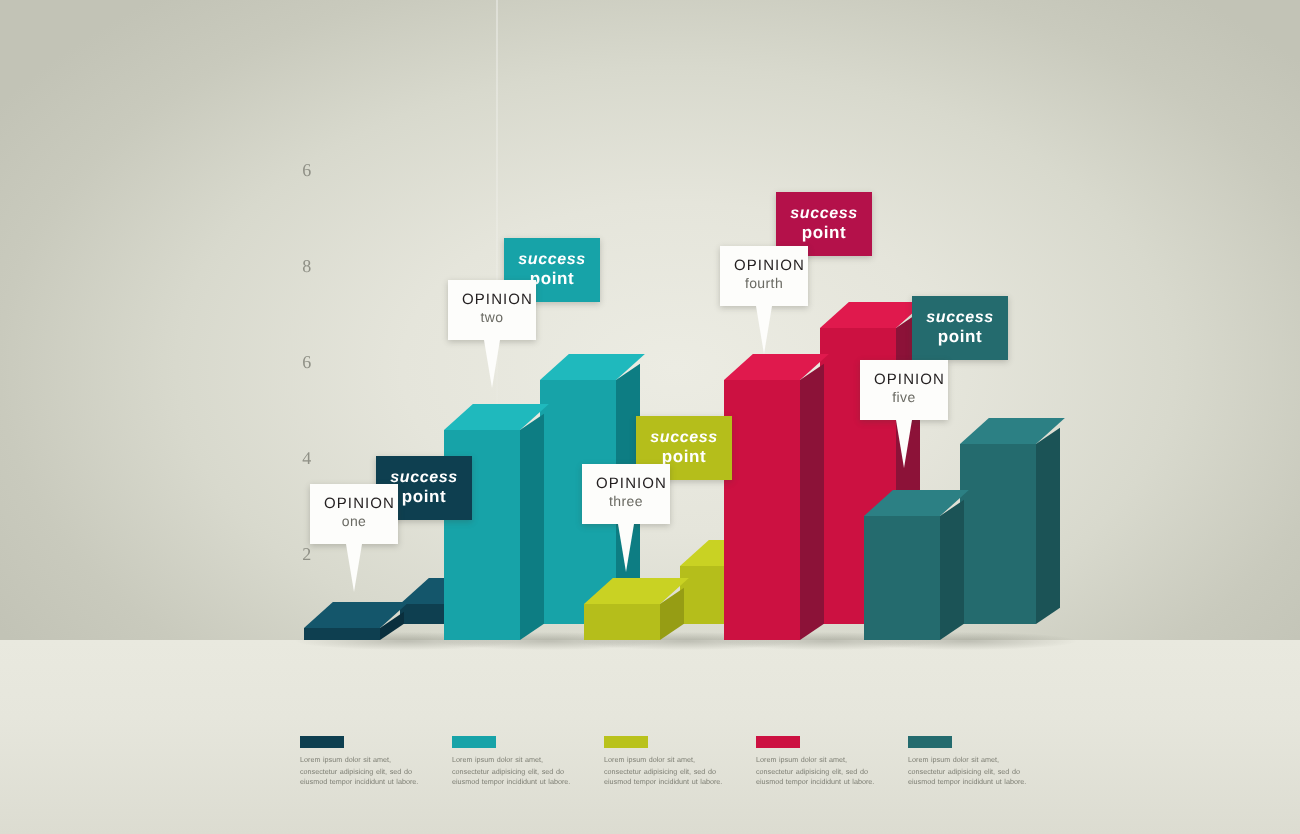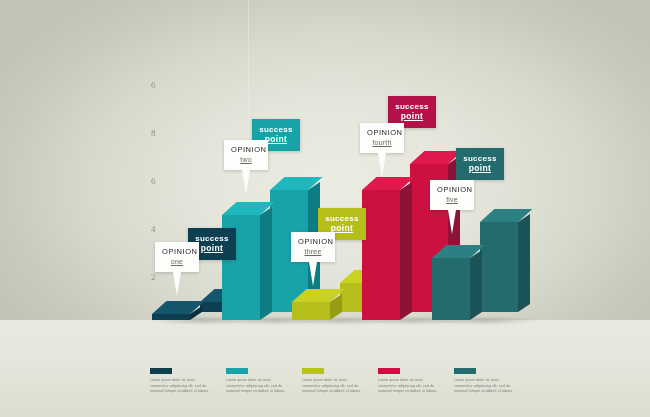--- a/index.html
+++ b/index.html
@@ -52,33 +52,33 @@
   .callout { position:absolute; }
   .callout .box {
     position:relative; padding:6px 7px 6px 7px;
     text-align:center; line-height:1.15;
     box-shadow:0 1px 3px rgba(60,60,50,.25);
   }
   .callout .ttl {
     display:block; font-size:7.5px; font-weight:normal;
     letter-spacing:.55px; text-transform:uppercase;
   }
-  .callout .sub { display:block; font-size:7px; letter-spacing:.2px; margin-top:1px;text-decoration:underline; }
+  .callout .sub { display:block; font-size:7px; letter-spacing:.2px; margin-top:1px; }
   .callout .pin {
     position:absolute; left:50%; top:100%;
     width:0; height:0; margin-left:-4px;
     border-left:4px solid transparent;
     border-right:4px solid transparent;
   }
   .callout.opinion .box { background:#fdfdfb; color:#231f20; }
   .callout.opinion .ttl { color:#231f20; }
   .callout.opinion .sub { color:#6a6a63; }
   .callout.opinion .pin { border-top:24px solid #fdfdfb; }
   .callout.success .box { color:#ffffff; }
-  .callout.success .ttl { font-size:8px; display:block; font-weight:bold; letter-spacing:.3px; text-transform:lowercase;}
+  .callout.success .ttl { font-size:8px; display:block; font-weight:bold; letter-spacing:.3px; text-transform:lowercase;font-style:italic;}
   .callout.success .sub { font-size:8.5px; font-weight:bold; letter-spacing:.3px; margin-top:1px;}
 
   
   #legend { position:absolute; left:150px; top:368px; width:380px; display:flex; gap:0; }
   .leg { width:76px; }
   .leg .sw { width:22px; height:6px; margin-bottom:4px; }
   .leg .tx {
     font-size:3.6px; line-height:1.55; color:#7e7f74;
     width:64px; word-spacing:.3px;
   }

